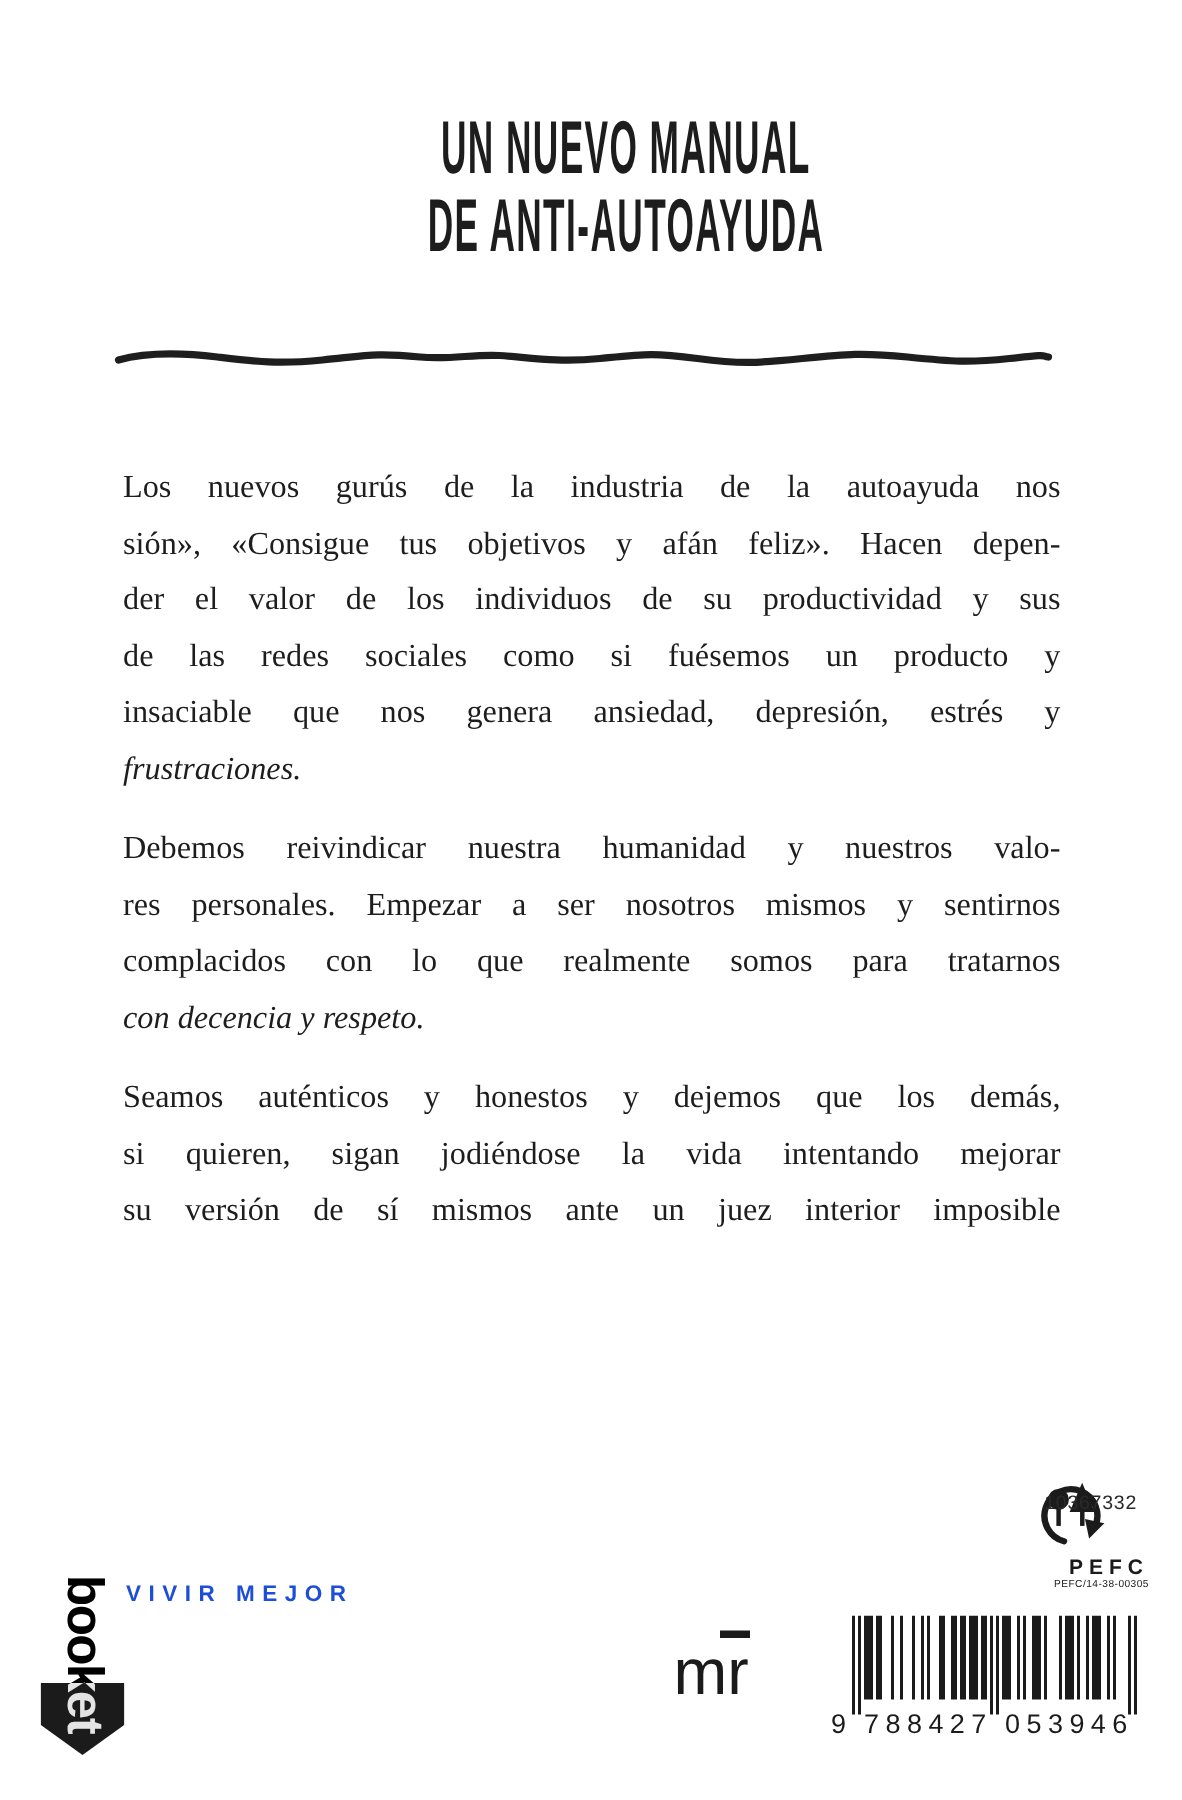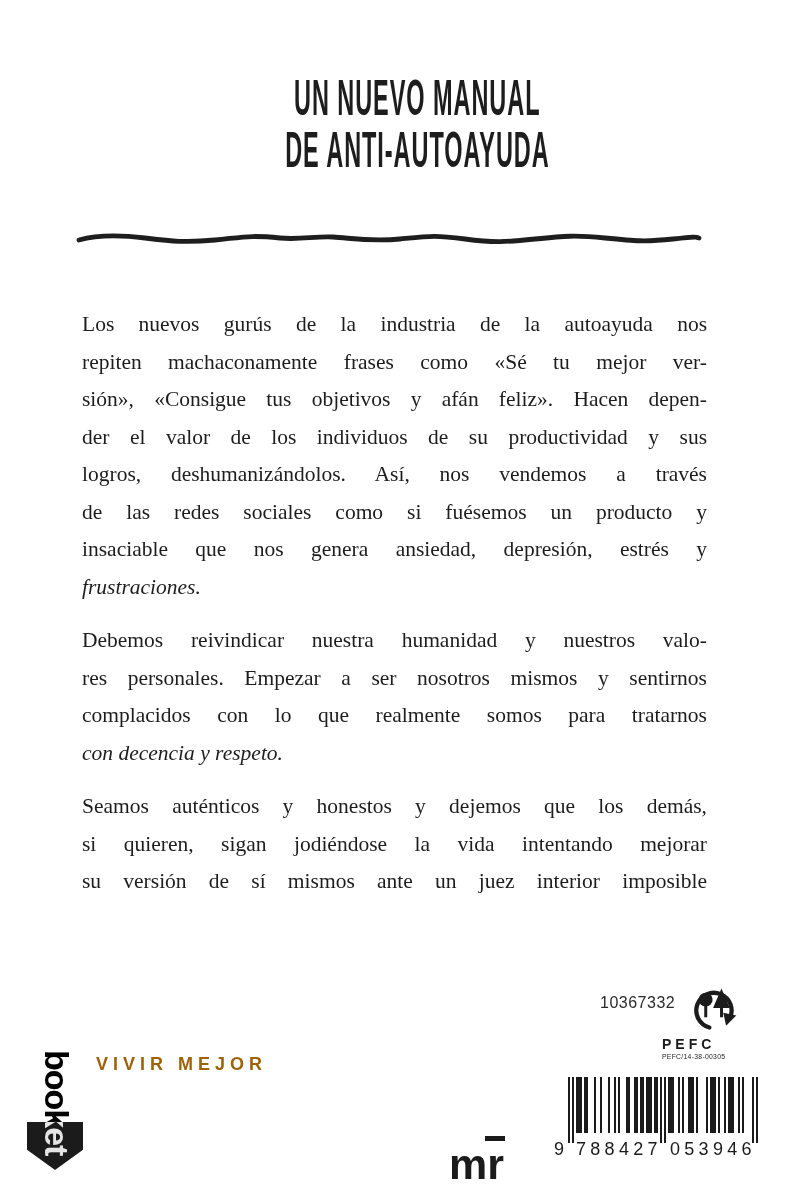--- a/index.html
+++ b/index.html
@@ -57,41 +57,41 @@
   }
   .booket-text {
     position: absolute; top: 2px; left: 50%; transform: translateX(-50%);
     writing-mode: vertical-rl;
     font-weight: bold; font-size: 34px; letter-spacing: -1px;
     color: #ffffff; mix-blend-mode: difference;
     height: 120px;
   }
   .vivir-mejor {
     position: absolute; left: 84px; top: 1054px;
-    font-size: 18px; font-weight: bold; letter-spacing: 5px; color: #a16207; margin-left: 12px;
+    font-size: 15px; font-weight: bold; letter-spacing: 5px; color: #1d4ed8;
   }
   .urls {
     position: absolute; left: 84px; top: 1128px;
     font-size: 14px; font-weight: bold; letter-spacing: 2.5px;
     line-height: 22.5px; color: #1b1b1b;
   }
   .mr-logo {
-    position: absolute; left: 449px; top: 1143px;
-    font-size: 43px; font-weight: bold; line-height: 1; color: #1b1b1b;
+    position: absolute; left: 449px; top: 1094px;
+    font-size: 43px; font-weight: normal; line-height: 1; color: #1b1b1b;
   }
   .mr-macron {
     position: absolute; top: -7px; right: -1px; width: 20px; height: 5px; background: #1b1b1b;
   }
-  .pefc-block { position: absolute; left: 662px; top: 982px; width: 104px; text-align: left; }
+  .pefc-block { position: absolute; left: 662px; top: 982px; width: 104px; text-align: right; }
   .pefc-emblem { display: block; margin: 0 auto; }
   .pefc-label { font-size: 14px; font-weight: bold; letter-spacing: 4px; color: #1b1b1b; margin-top: 2px; }
   .pefc-code { font-size: 6.8px; letter-spacing: 0.3px; color: #1b1b1b; margin-top: 1px; }
   .barcode-number {
     position: absolute; left: 600px; top: 994px; width: 158px;
-    font-size: 16px; letter-spacing: 0.5px; color: #2a2a2a;
+    text-align: right; font-size: 13px; letter-spacing: 0.5px; color: #2a2a2a;
   }
   .barcode-wrap { position: absolute; left: 554px; top: 1077px; }
 </style>
 </head>
 <body>
 
 <div class="cover">
 
   <div class="title-block">
     <div class="title-line">
@@ -102,24 +102,22 @@
     </div>
   </div>
 
   <svg class="squiggle" viewBox="0 0 628 26">
     <path d="M4 14 C 22 9, 45 9, 70 12 S 110 17, 140 14 S 175 9, 205 12 C 225 14, 240 10, 258 11 S 295 16, 325 13 S 360 9, 390 13 S 430 16, 460 13 S 500 9, 530 12 S 570 16, 598 13 S 618 11, 624 12" fill="none" stroke="#1e1e1e" stroke-width="4.8" stroke-linecap="round"></path>
   </svg>
 
   <div class="bodytext">
     <div class="para">
         <div class="line">Los nuevos gurús de la industria de la autoayuda nos</div>
-        <div class="line">repiten machaconamente frases como «Sé tu mejor ver-</div>
         <div class="line">sión», «Consigue tus objetivos y afán feliz». Hacen depen-</div>
         <div class="line">der el valor de los individuos de su productividad y sus</div>
-        <div class="line">logros, deshumanizándolos. Así, nos vendemos a través</div>
         <div class="line">de las redes sociales como si fuésemos un producto y</div>
         <div class="line">insaciable que nos genera ansiedad, depresión, estrés y</div>
         <div class="line last">frustraciones.</div>
       </div>
     <div class="para">
         <div class="line">Debemos reivindicar nuestra humanidad y nuestros valo-</div>
         <div class="line">res personales. Empezar a ser nosotros mismos y sentirnos</div>
         <div class="line">complacidos con lo que realmente somos para tratarnos</div>
         <div class="line last">con decencia y respeto.</div>
       </div>

